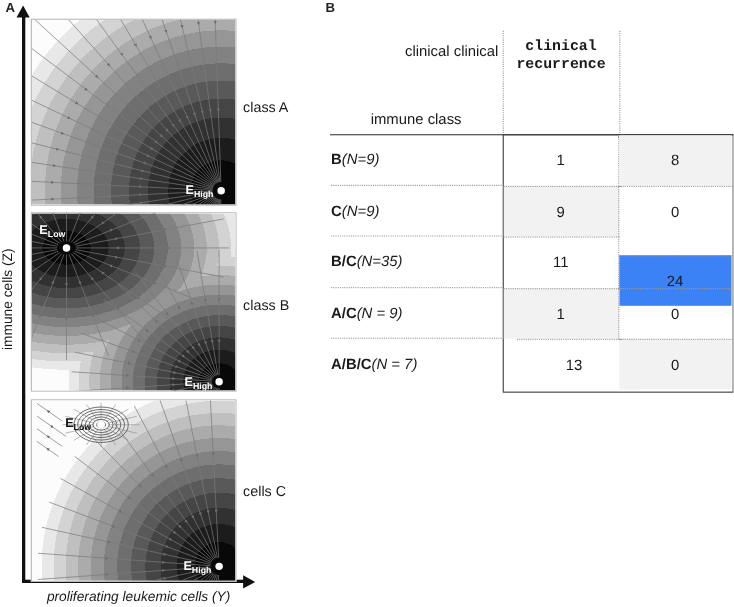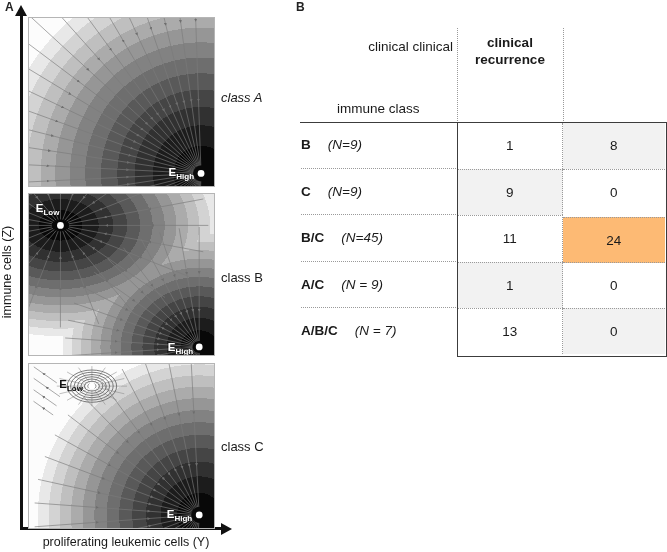--- a/index.html
+++ b/index.html
@@ -12,36 +12,36 @@
   .plot-frame{position:absolute;left:28px;border:1px solid #b5b5b5;background:#fff;}
   .class-label{position:absolute;left:221px;width:70px;font-size:13px;color:#1a1a1a;}
   .axis-line-y{position:absolute;left:20px;top:14px;width:2.5px;height:515px;background:#111;}
   .axis-head-y{position:absolute;left:15px;top:5px;width:0;height:0;
     border-left:6.5px solid transparent;border-right:6.5px solid transparent;border-bottom:11px solid #111;}
   .axis-line-x{position:absolute;left:20px;top:527px;width:202px;height:2.5px;background:#111;}
   .axis-head-x{position:absolute;left:221px;top:522.5px;width:0;height:0;
     border-top:6.5px solid transparent;border-bottom:6.5px solid transparent;border-left:11px solid #111;}
   .y-axis-label{position:absolute;left:-92px;top:264px;width:200px;height:16px;
     text-align:center;font-size:12.5px;transform:rotate(-90deg);}
-  .x-axis-label{position:absolute;left:28px;top:535px;width:196px;text-align:center;font-size:12.5px;}
+  .x-axis-label{position:absolute;left:28px;top:535px;width:196px;text-align:center;font-size:12.5px;font-style:italic;}
   
   #table-area{position:absolute;left:300px;top:28px;width:367px;height:327px;font-size:13.5px;}
   .hdr-outcome{position:absolute;top:11px;right:214px;white-space:nowrap;}
-  .hdr-col{position:absolute;top:6px;text-align:center;font-weight:bold;line-height:17px;}
+  .hdr-col{position:absolute;top:6px;text-align:center;font-weight:bold;line-height:17px;font-family:Liberation Mono, monospace;}
   .hdr-col.c1{left:157px;width:106px;}
   .hdr-col.c2{left:263px;width:104px;}
   .row-header{position:absolute;left:1px;top:73px;margin-left:36px;}
   .dotted-v{position:absolute;top:0;width:0;height:95px;border-left:1px dotted #9a9a9a;}
   .underline-solid{position:absolute;left:0;top:93.5px;width:367px;height:0;border-top:1.5px solid #3c3c3c;}
   #table-body{position:absolute;left:157px;top:93.5px;width:210px;height:235px;
     border:1.5px solid #3c3c3c;box-sizing:border-box;}
   .body-cell{position:absolute;display:flex;align-items:center;justify-content:center;box-sizing:border-box;}
   .row-label{position:absolute;left:1px;width:155px;height:46.4px;display:flex;align-items:center;box-sizing:border-box;}
   .row-label b{font-weight:bold;}
-  .row-label i{font-style:italic;margin-left:17px;}
+  .row-label i{font-style:italic;margin-left:0;}
 </style>
 </head>
 <body>
 
 <div id="fig">
 
   <span class="panel-letter" style="left:5px;top:0px;">A</span>
 
   <div class="axis-line-y"></div>
   <div class="axis-head-y"></div>
@@ -323,23 +323,23 @@
       <polyline points="93.10067633494481,5.000960071739371 122.44514619049309,60.52340678382886 146.65433382132042,106.3294253213027 166.46185097381553,143.8070768519631" fill="none" stroke="#7a7a7a" stroke-width="0.65" marker-mid="url(#arw2)"></polyline>
       <polyline points="114.92801017575908,-4.5870612730201685 135.9648644846217,54.58464447210507 153.32026928943336,103.40130171183341 167.5201459479156,143.34220308979295" fill="none" stroke="#7a7a7a" stroke-width="0.65" marker-mid="url(#arw2)"></polyline>
       <polyline points="137.90922959724242,-10.92947483629132 150.19929251417076,50.656191949885 160.33859442063664,101.46436704848048 168.63438688956327,143.0346921291495" fill="none" stroke="#7a7a7a" stroke-width="0.65" marker-mid="url(#arw2)"></polyline>
       <polyline points="161.5645672199142,-13.893873234504696 164.8512652719711,48.82006154808255 167.56279116491805,100.55905774371702 169.78131235005645,142.8909637219634" fill="none" stroke="#7a7a7a" stroke-width="0.65" marker-mid="url(#arw2)"></polyline>
       <circle cx="62.900000000000006" cy="22.14" r="3.4" fill="#ffffff"></circle>
       <text x="53.900000000000006" y="24.14" text-anchor="end" font-size="11.5" font-weight="bold" font-family="&quot;Liberation Sans&quot;, sans-serif" fill="#111111"><tspan>E</tspan><tspan dy="3" font-size="8">Low</tspan></text>
       <circle cx="170.20000000000002" cy="150.88" r="3.4" fill="#ffffff"></circle>
       <text x="163.20000000000002" y="153.88" text-anchor="end" font-size="11.5" font-weight="bold" font-family="&quot;Liberation Sans&quot;, sans-serif" fill="#ffffff"><tspan>E</tspan><tspan dy="3" font-size="8">High</tspan></text>
     </svg>
 
-  <div class="class-label" style="top:90px;font-style:italic;">class A</div>
+  <div class="class-label" style="top:90px;">class A</div>
   <div class="class-label" style="top:270px;">class B</div>
-  <div class="class-label" style="top:439px;">class C</div>
+  <div class="class-label" style="top:439px;">cells C</div>
 
   <span class="panel-letter" style="left:296px;top:0px;">B</span>
 
   <div id="table-area">
     <div class="dotted-v" style="left:157px;"></div>
     <div class="dotted-v" style="left:263px;"></div>
 
     <div class="hdr-outcome">clinical clinical</div>
     <div class="hdr-col c1">clinical recurrence</div>
     <div class="row-header">immune class</div>
@@ -350,37 +350,37 @@
         <div class="row-label" style="top: 93.5px;">
           <b>B</b>
           <i>(N=9)</i>
         </div>
         <div class="row-label" style="top: 139.9px; border-top: 1px dotted rgb(154, 154, 154);">
           <b>C</b>
           <i>(N=9)</i>
         </div>
         <div class="row-label" style="top: 186.3px; border-top: 1px dotted rgb(154, 154, 154); text-align: right;">
           <b>B/C</b>
-          <i>(N=45)</i>
+          <i>(N=35)</i>
         </div>
         <div class="row-label" style="top: 232.7px; border-top: 1px dotted rgb(154, 154, 154);">
           <b>A/C</b>
           <i>(N = 9)</i>
         </div>
         <div class="row-label" style="top: 279.1px; border-top: 1px dotted rgb(154, 154, 154);">
           <b>A/B/C</b>
           <i>(N = 7)</i>
         </div>
       </div>
     <div id="table-body">
         <div class="body-cell" style="left: 0px; top: 0px; width: 104.5px; height: 46.4px; border-right: 1px dotted rgb(154, 154, 154);">1</div>
         <div class="body-cell" style="left: 104.5px; top: 0px; width: 102.5px; height: 46.4px; background: rgb(242, 242, 242);">8</div>
         <div class="body-cell" style="left: 0px; top: 46.4px; width: 104.5px; height: 46.4px; border-top: 1px dotted rgb(154, 154, 154); border-right: 1px dotted rgb(154, 154, 154); background: rgb(242, 242, 242);">9</div>
         <div class="body-cell" style="left: 104.5px; top: 46.4px; width: 102.5px; height: 46.4px; border-top: 1px dotted rgb(154, 154, 154);">0</div>
         <div class="body-cell" style="left: 0px; top: 92.8px; width: 104.5px; height: 46.4px; border-top: 1px dotted rgb(154, 154, 154); border-right: 1px dotted rgb(154, 154, 154);">11</div>
-        <div class="body-cell" style="left: 104.5px; top: 94px; width: 102.5px; height: 46.4px; border-top: 1px dotted rgb(154, 154, 154); background: #fdba74;">24</div>
+        <div class="body-cell" style="left: 104.5px; top: 109px; width: 102.5px; height: 46.4px; border-top: 1px dotted rgb(154, 154, 154); background: #3b82f6;">24</div>
         <div class="body-cell" style="left: 0px; top: 139.2px; width: 104.5px; height: 46.4px; border-top: 1px dotted rgb(154, 154, 154); border-right: 1px dotted rgb(154, 154, 154); background: rgb(242, 242, 242);">1</div>
         <div class="body-cell" style="left: 104.5px; top: 139.2px; width: 102.5px; height: 46.4px; border-top: 1px dotted rgb(154, 154, 154);">0</div>
-        <div class="body-cell" style="left: 0px; top: 185.6px; width: 104.5px; height: 46.4px; border-top: 1px dotted rgb(154, 154, 154); border-right: 1px dotted rgb(154, 154, 154);">13</div>
+        <div class="body-cell" style="left: 12px; top: 185.6px; width: 104.5px; height: 46.4px; border-top: 1px dotted rgb(154, 154, 154); border-right: 1px dotted rgb(154, 154, 154);">13</div>
         <div class="body-cell" style="left: 104.5px; top: 185.6px; width: 102.5px; height: 46.4px; border-top: 1px dotted rgb(154, 154, 154); background: rgb(242, 242, 242);">0</div>
       </div>
   </div>
 </div>
 
 </body></html>

